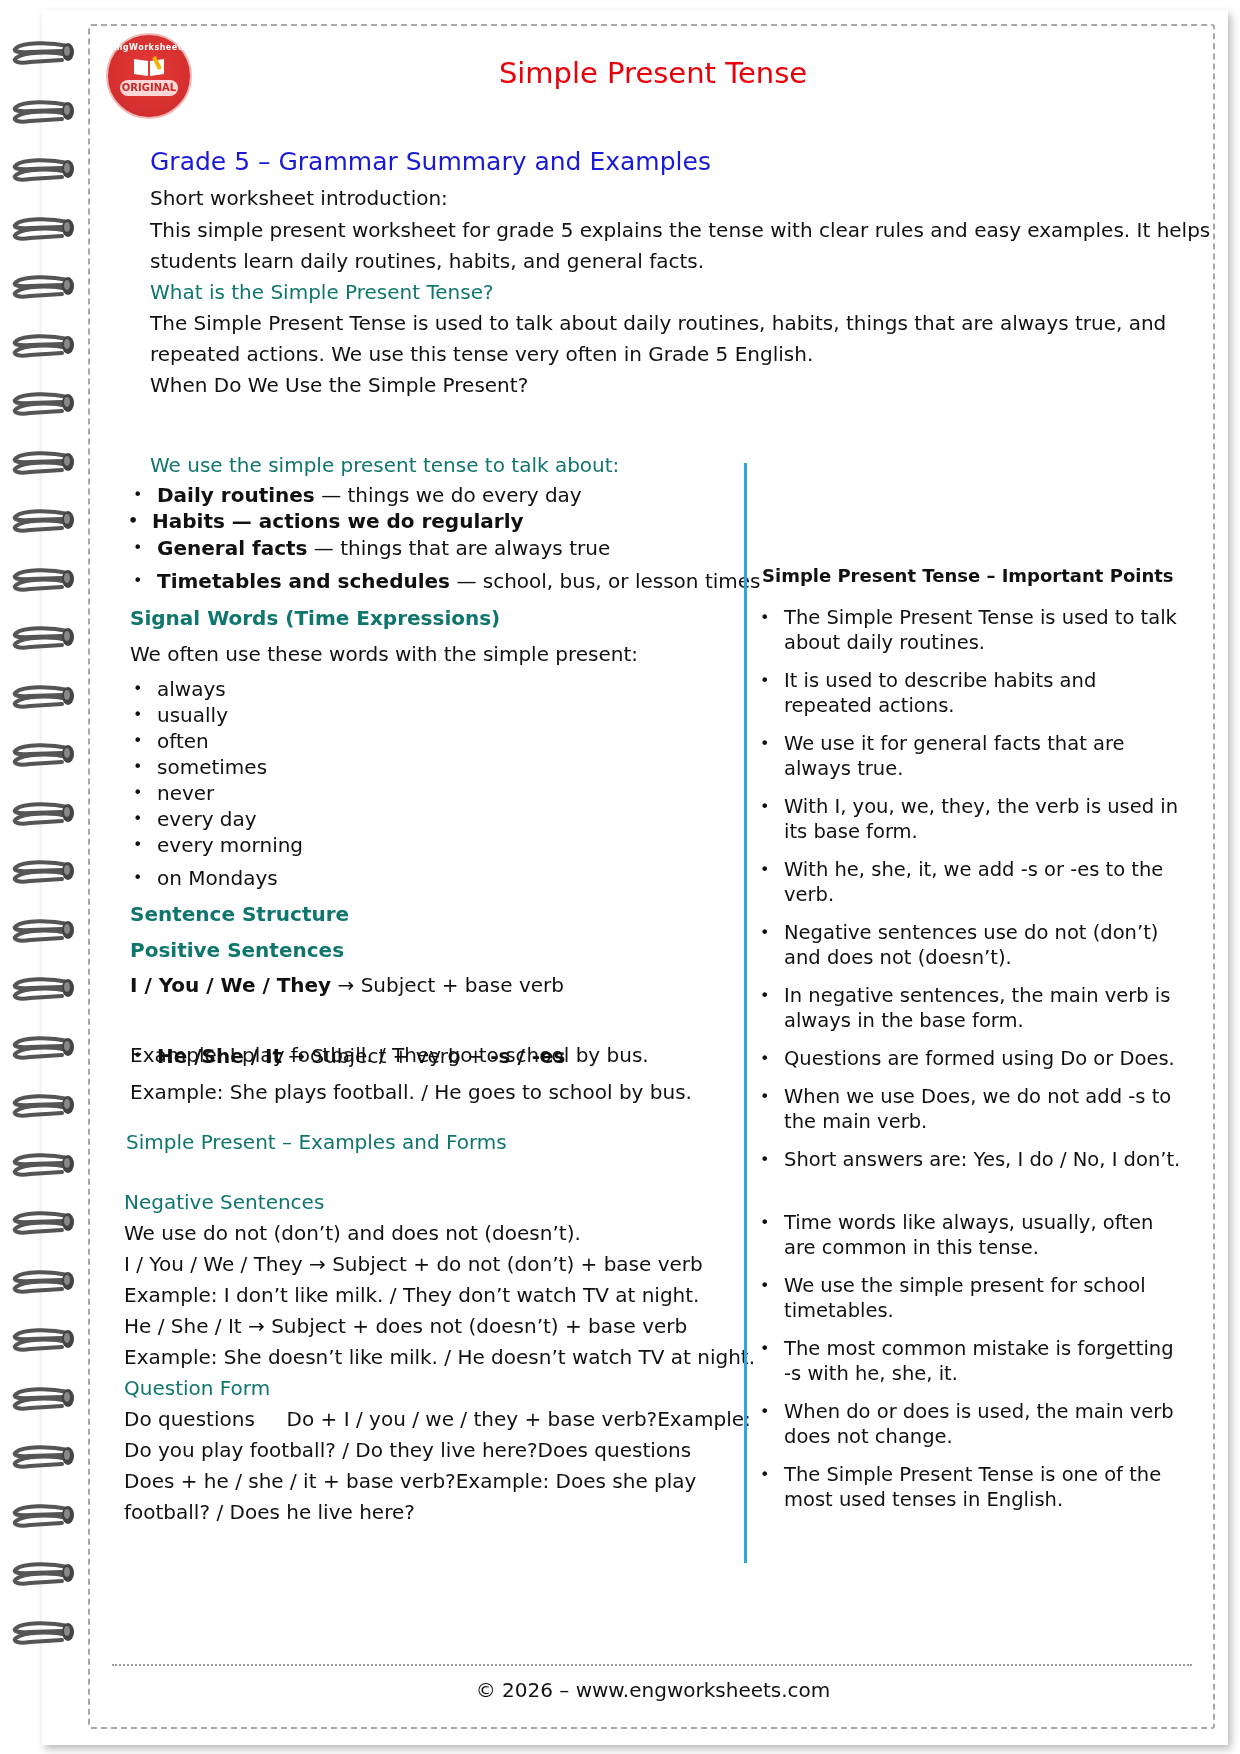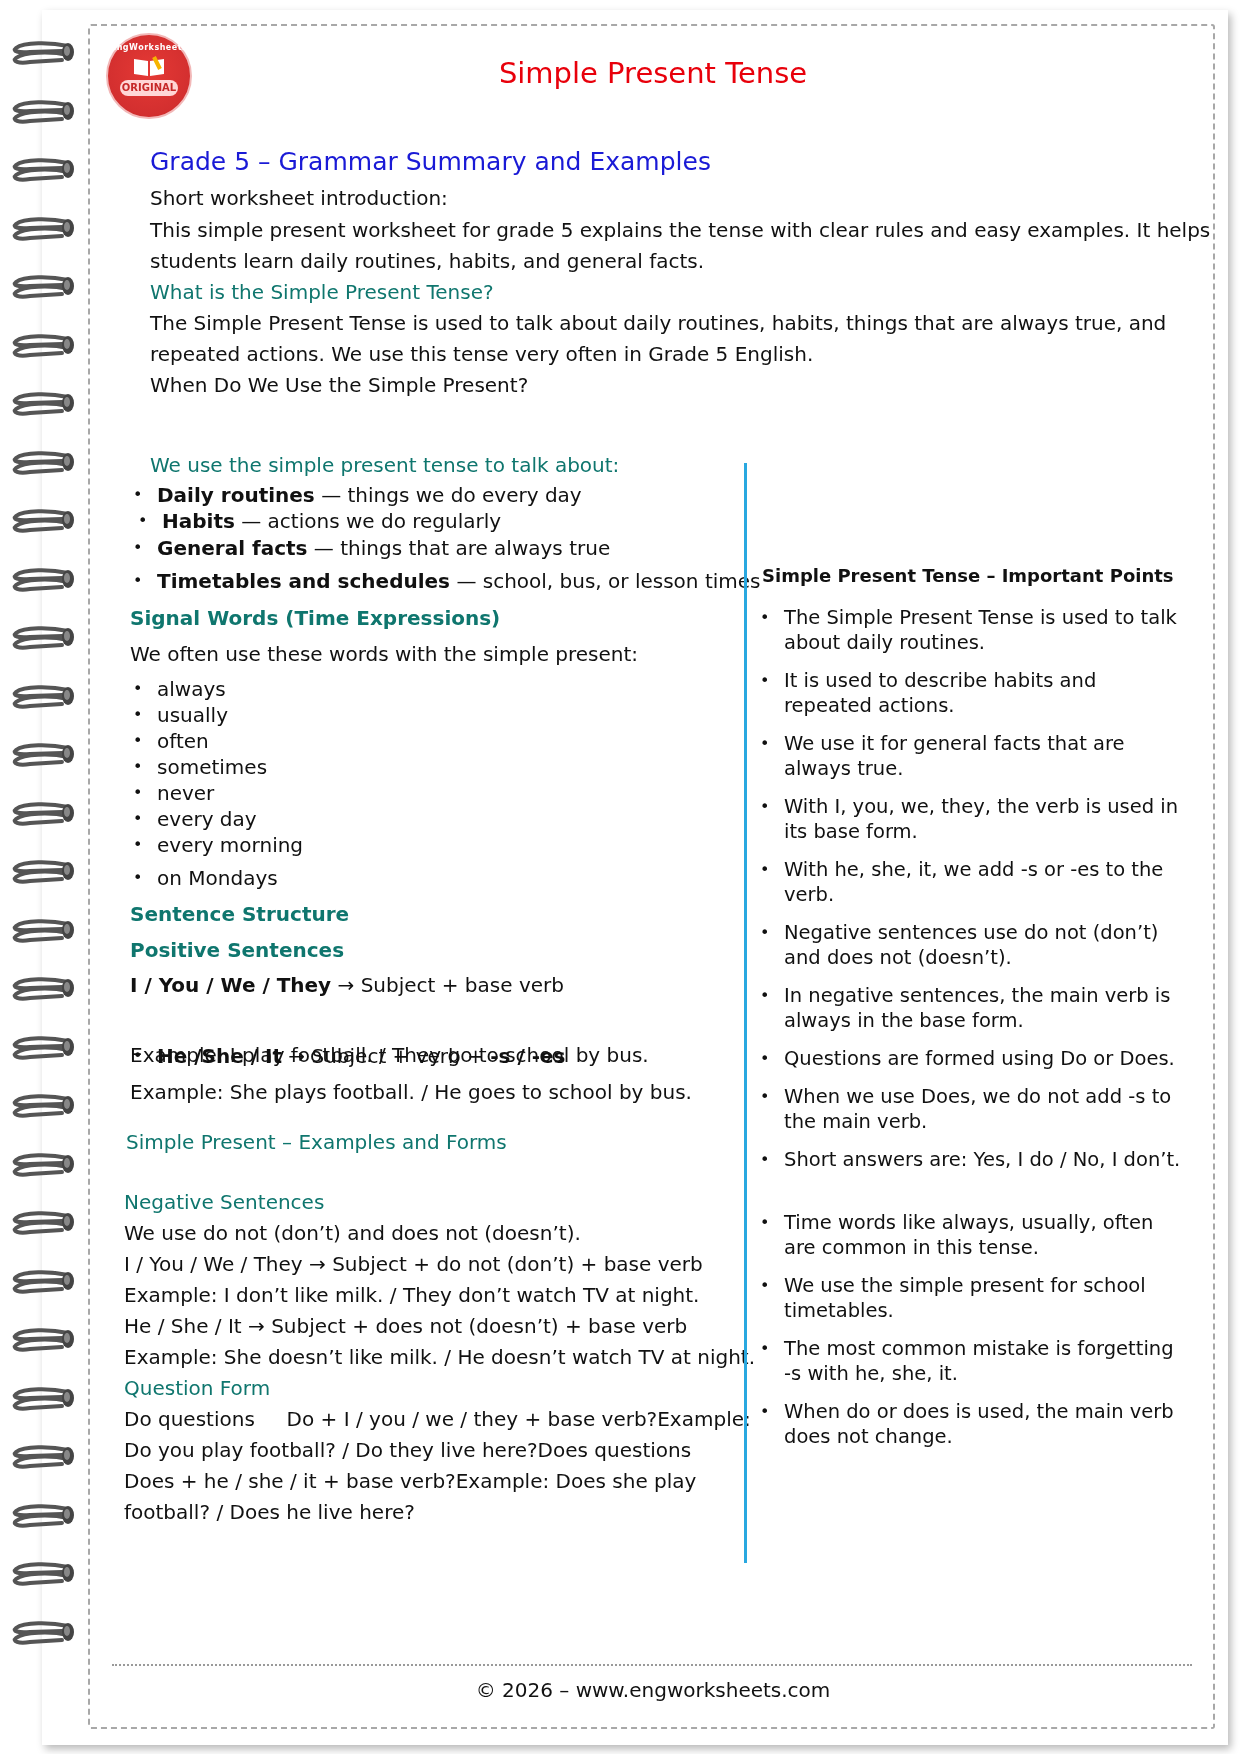--- a/index.html
+++ b/index.html
@@ -245,21 +245,21 @@
 <div class="txt" style="left:150px; top:184px;">Short worksheet introduction:</div>
 <div class="txt" style="left:150px; top:216px;">This simple present worksheet for grade 5 explains the tense with clear rules and easy examples. It helps</div>
 <div class="txt" style="left:150px; top:247px;">students learn daily routines, habits, and general facts.</div>
 <div class="txt red" style="left:150px; top:278px;">What is the Simple Present Tense?</div>
 <div class="txt" style="left:150px; top:309px;">The Simple Present Tense is used to talk about daily routines, habits, things that are always true, and</div>
 <div class="txt" style="left:150px; top:340px;">repeated actions. We use this tense very often in Grade 5 English.</div>
 <div class="txt" style="left:150px; top:371px;">When Do We Use the Simple Present?</div>
 
 <div class="txt red" style="left:150px; top:451px;">We use the simple present tense to talk about:</div>
 <div class="txt bullet" style="left:157px; top:481px;"><b>Daily routines</b><span> — things we do every day</span></div>
-<div class="txt bullet" style="left:162px; top:507px;"><b>Habits</b><span> — actions we do regularly</span></div>
+<div class="txt bullet" style="left:152px; top:507px;font-weight:bold;"><b>Habits</b><span> — actions we do regularly</span></div>
 <div class="txt bullet" style="left:157px; top:534px;"><b>General facts</b><span> — things that are always true</span></div>
 <div class="txt bullet" style="left:157px; top:567px;"><b>Timetables and schedules</b><span> — school, bus, or lesson times</span></div>
 
 <div class="txt red bold" style="left:130px; top:604px;">Signal Words (Time Expressions)</div>
 <div class="txt" style="left:130px; top:640px;">We often use these words with the simple present:</div>
 <div class="txt bullet" style="left:157px; top:675px;">always</div>
 <div class="txt bullet" style="left:157px; top:701px;">usually</div>
 <div class="txt bullet" style="left:157px; top:727px;">often</div>
 <div class="txt bullet" style="left:157px; top:753px;">sometimes</div>
 <div class="txt bullet" style="left:157px; top:779px;">never</div>
@@ -297,16 +297,17 @@
   <li>With he, she, it, we add -s or -es to the verb.</li>
   <li>Negative sentences use do not (don’t) and does not (doesn’t).</li>
   <li>In negative sentences, the main verb is always in the base form.</li>
   <li style="height:38px;">Questions are formed using Do or Does.</li>
   <li>When we use Does, we do not add -s to the main verb.</li>
   <li>Short answers are: Yes, I do / No, I don’t.</li>
   <li>Time words like always, usually, often are common in this tense.</li>
   <li>We use the simple present for school timetables.</li>
   <li>The most common mistake is forgetting -s with he, she, it.</li>
   <li>When do or does is used, the main verb does not change.</li>
+  <li>The Simple Present Tense is one of the most used tenses in English.</li>
 </ul>
 
 <div class="footer-rule"></div>
 <div class="footer">© 2026 – www.engworksheets.com</div>
 
 </body></html>

